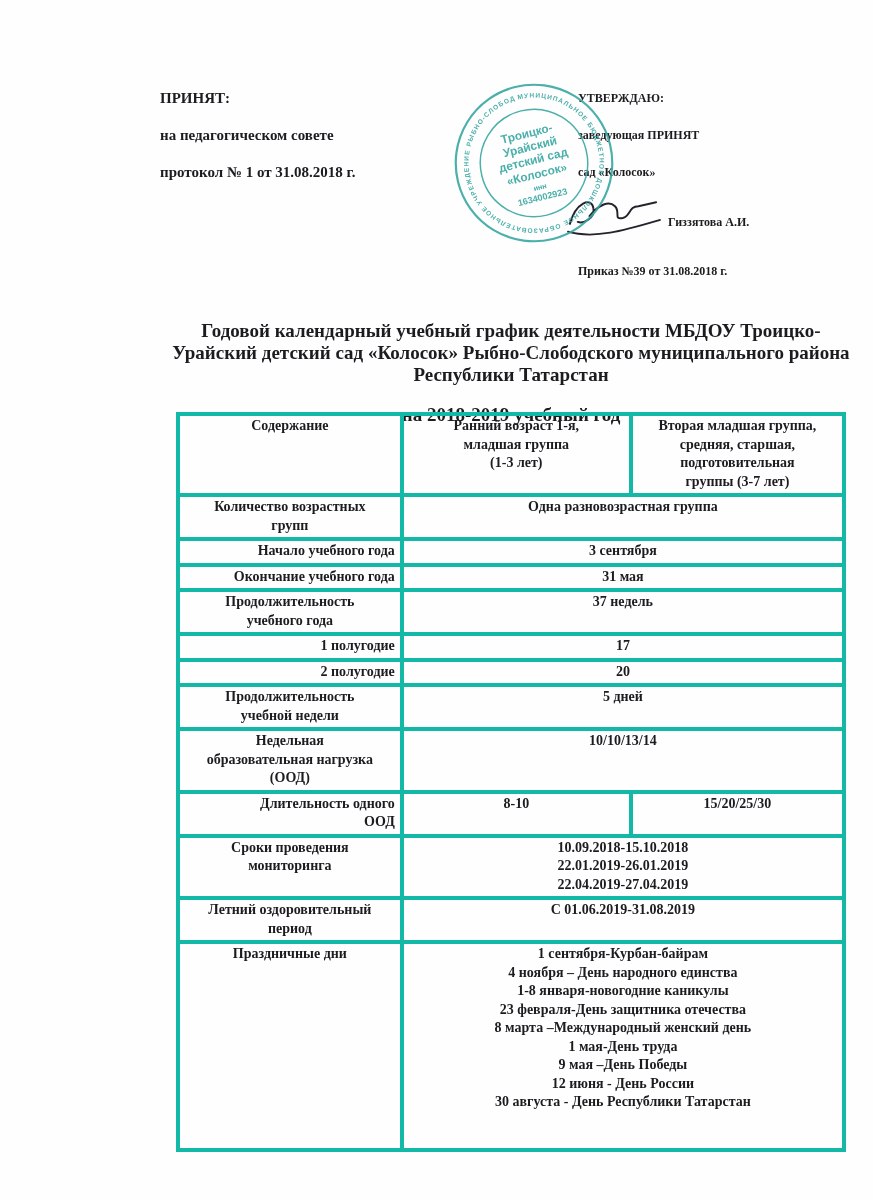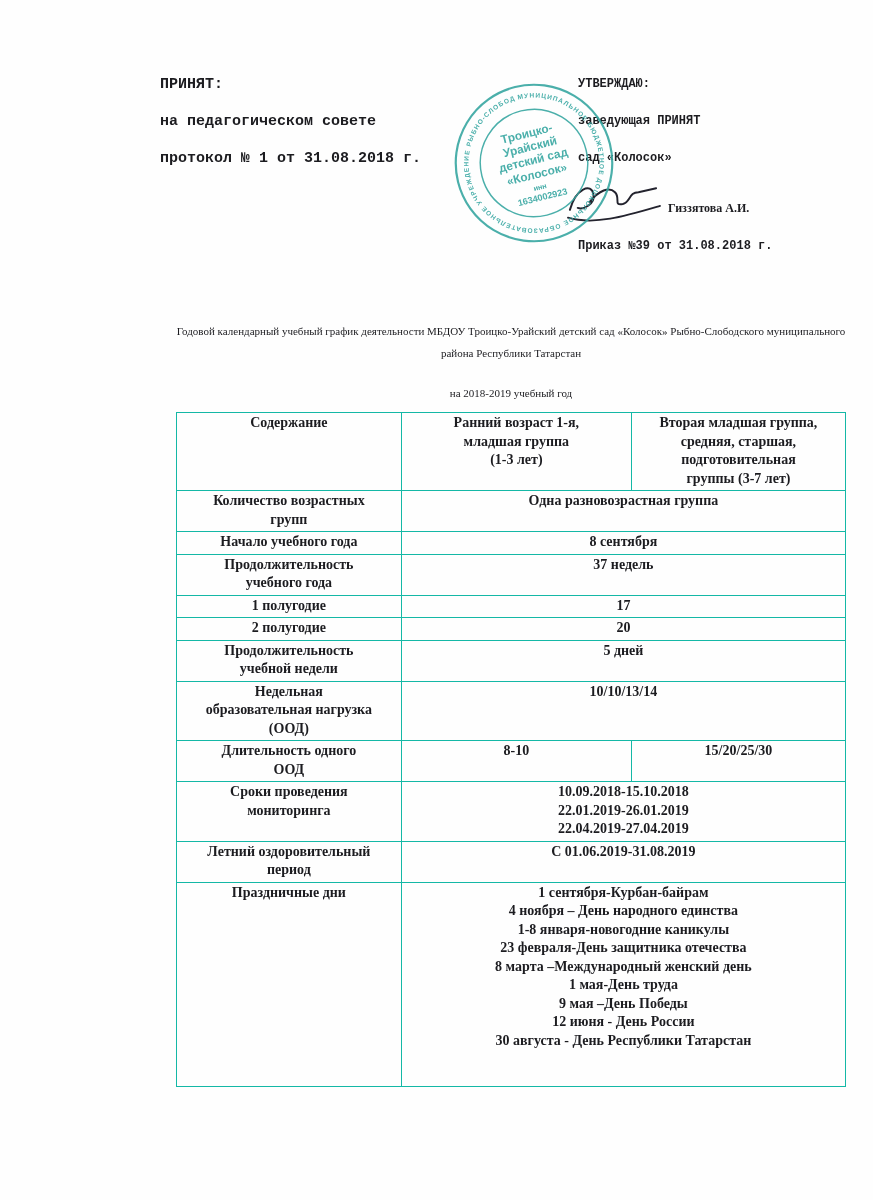--- a/index.html
+++ b/index.html
@@ -1,34 +1,34 @@
 <!DOCTYPE html>
 <html><head>
 <meta charset="utf-8">
 <style>
   html,body{margin:0;padding:0;}
   body{width:873px;height:1200px;background:#f4f4f2;font-family:"Liberation Serif",serif;}
   .page{position:relative;width:873px;height:1200px;background:#fefefe;overflow:hidden;color:#1c1c20;}
 
   .hdr-left{position:absolute;left:160px;top:72px;font-size:15px;font-weight:bold;}
-  .hdr-left p,.hdr-right p{margin:2px 0 16px 0;line-height:21px;font-family:Liberation Mono, monospace;}
+  .hdr-left p,.hdr-right p{margin:16px 0 16px 0;line-height:21px;}
   .hdr-right{position:absolute;left:578px;top:72px;width:275px;font-size:12px;font-weight:bold;}
   .sig-row{display:flex;align-items:center;height:46px;margin:0 0 5px 0;text-align:right;}
   .sig-svg{margin:-8px 6px 0 -14px;flex:0 0 auto;}
 
   .stamp{position:absolute;left:443px;top:72px;width:182px;height:182px;opacity:.9;}
   .stamp text{font-family:"Liberation Sans",sans-serif;font-weight:bold;}
 
-  .title-block{position:absolute;left:166px;top:320px;width:690px;text-align:center;font-weight:normal;font-size:11px;line-height:22px;}
+  .title-block{position:absolute;left:166px;top:320px;width:690px;text-align:center;font-weight:bold;font-size:19px;line-height:22px;}
   .title-year{margin-top:18px;}
 
   table.sched{position:absolute;left:176px;top:412px;width:670px;border-collapse:collapse;font-size:14px;font-weight:bold;table-layout:fixed;}
-  table.sched td{border:1px solid #14b8a6;vertical-align:top;padding:1px 5px 2px 5px;line-height:18.5px;white-space:pre-line;}
+  table.sched td{border:4px solid #14b8a6;vertical-align:top;padding:1px 5px 2px 5px;line-height:18.5px;white-space:pre-line;}
   .al-center{text-align:center;}
-  .al-left{text-align:center;}
+  .al-left{text-align:right;}
   col.c1{width:33.6%;} col.c2{width:34.4%;} col.c3{width:32%;}
   table.sched tr:last-child td{padding-bottom:36px;}
 </style>
 </head>
 <body>
 
 <div class="page">
 
   <div class="hdr-left">
     <p>ПРИНЯТ:</p>
@@ -91,21 +91,25 @@
 подготовительная
 группы (3-7 лет)</td>
         </tr>
         <tr>
           <td class="al-center">Количество возрастных
 групп</td>
           <td colspan="2" class="al-center">Одна разновозрастная группа</td>
         </tr>
         <tr>
           <td class="al-left">Начало учебного года</td>
-          <td colspan="2" class="al-center">8 сентября</td>
+          <td colspan="2" class="al-center">3 сентября</td>
+        </tr>
+        <tr>
+          <td class="al-left">Окончание учебного года</td>
+          <td colspan="2" class="al-center">31 мая</td>
         </tr>
         <tr>
           <td class="al-center">Продолжительность
 учебного года</td>
           <td colspan="2" class="al-center">37 недель</td>
         </tr>
         <tr>
           <td class="al-left">1 полугодие</td>
           <td colspan="2" class="al-center">17</td>
         </tr>

